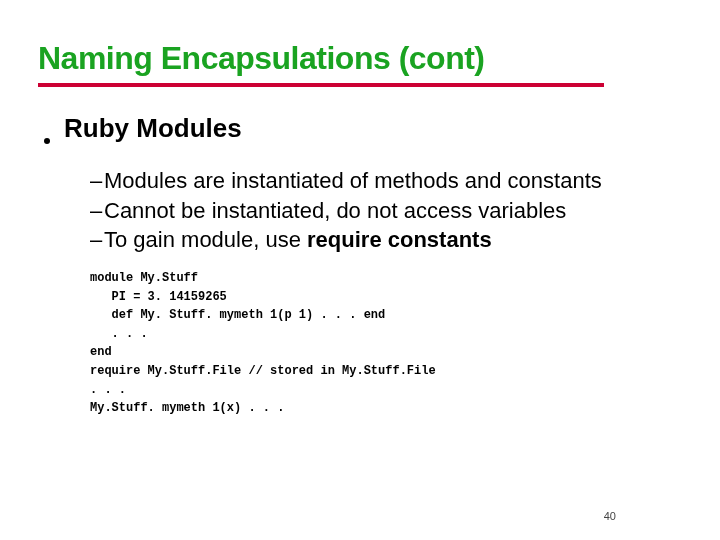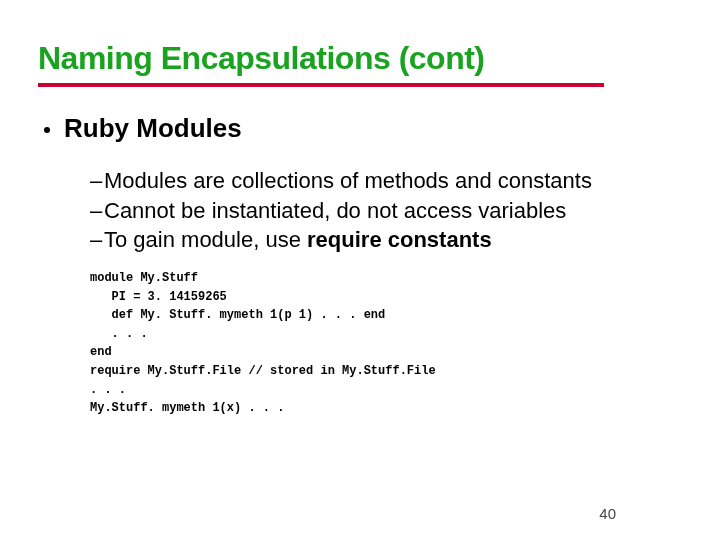--- a/index.html
+++ b/index.html
@@ -24,21 +24,21 @@
     margin: 0 0 6px 0;
     letter-spacing: -0.5px;
   }
   .title-underline {
     height: 4px;
     width: 100%;
     margin-bottom: 26px;
   }
   .bullet-row {
     display: flex;
-    align-items: flex-start;
+    align-items: flex-end;
     margin-bottom: 22px;
   }
   .bullet-dot {
     width: 6px;
     height: 6px;
     border-radius: 50%;
     background: #000;
     margin-top: 14px;
     margin-left: 6px;
     margin-right: 14px;
@@ -70,41 +70,41 @@
     font-family: "Courier New", Courier, monospace;
     font-size: 12px;
     font-weight: 700;
     line-height: 1.55;
     white-space: pre;
   }
   .page-num {
     position: absolute;
     bottom: 18px;
     right: 26px;
-    font-size: 15px;
+    font-size: 11px;
     color: #444;
   }
 </style>
 </head>
 <body>
 
 <div class="slide">
 
   <h1 class="title" style="color:#1aa321">Naming Encapsulations (cont)</h1>
   <div class="title-underline" style="background:#cc0033"></div>
 
   <div class="bullet-row">
     <div class="bullet-dot"></div>
     <div class="bullet-text">Ruby Modules</div>
   </div>
 
   <div class="sub-list">
     <div class="sub-row">
       <div class="sub-dash">–</div>
-      <div class="sub-text">Modules are collections of methods and constants</div>
+      <div class="sub-text">Modules are instantiated of methods and constants</div>
     </div>
     <div class="sub-row">
       <div class="sub-dash">–</div>
       <div class="sub-text">Cannot be instantiated, do not access variables</div>
     </div>
     <div class="sub-row">
       <div class="sub-dash">–</div>
       <div class="sub-text">
         <span>To gain module, use </span><span class="kw">require constants</span>
       </div>

